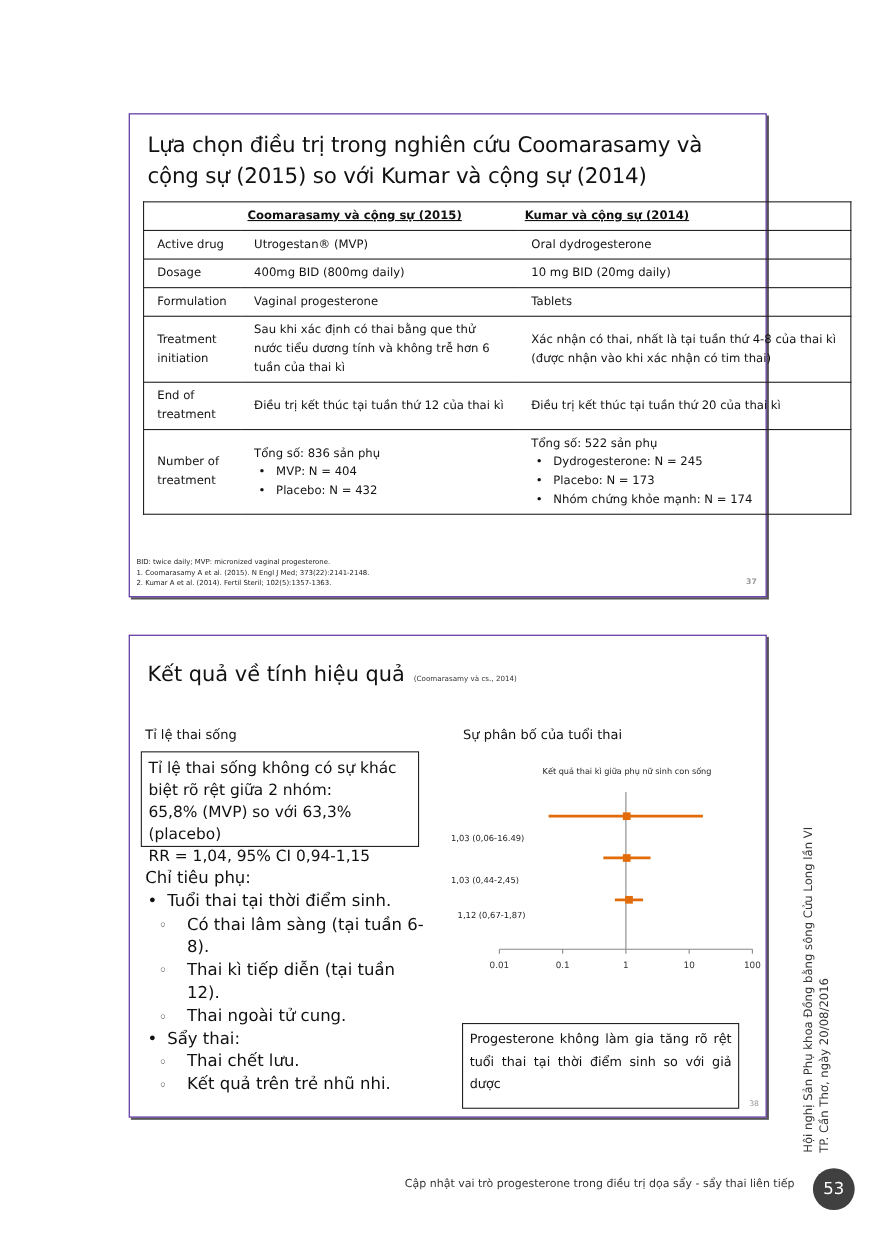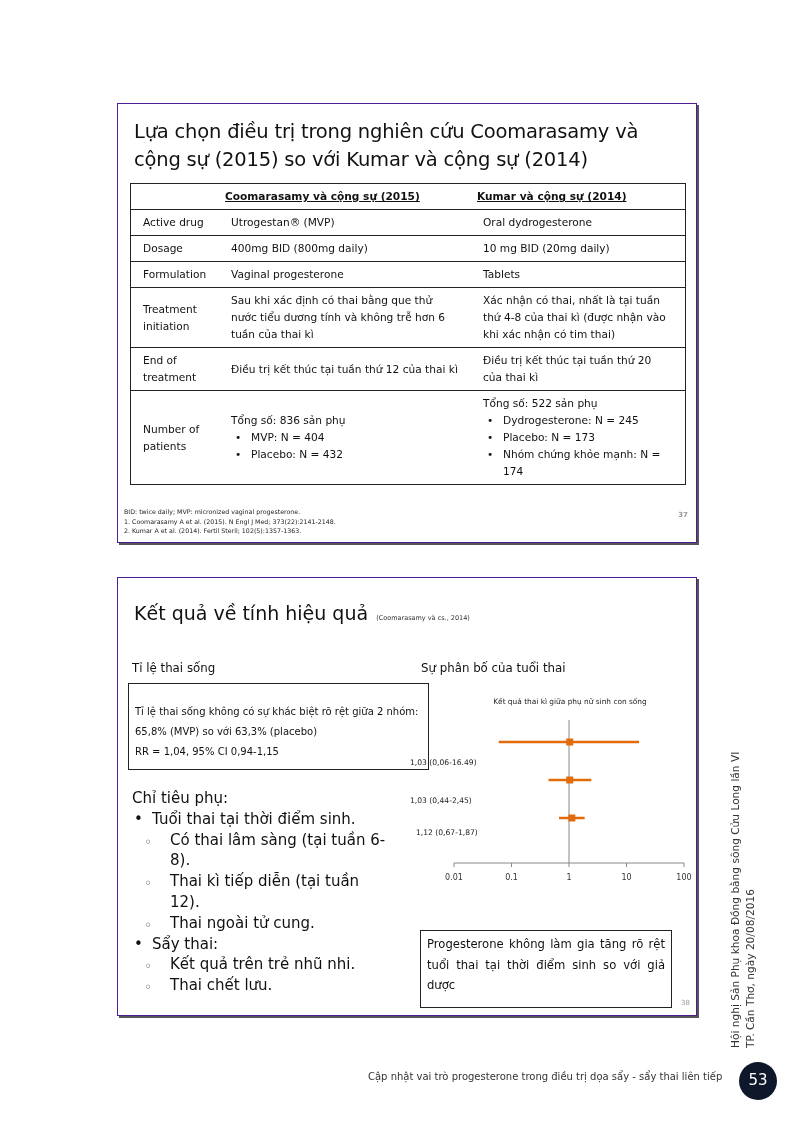--- a/index.html
+++ b/index.html
@@ -12,52 +12,52 @@
     border: 1px solid #4c1d95; box-shadow: 2px 2px 0 #555;
   }
   #slide1 { top: 103px; height: 438px; }
   #slide2 { top: 577px; height: 437px; }
 
   .s1-title {
     position: absolute; left: 16px; top: 14px; width: 555px;
     font-size: 19.5px; line-height: 28px; letter-spacing: -0.2px; color: #111;
   }
   table.cmp {
-    position: absolute; left: 12px; top: 79px; width: 556px;
+    position: absolute; left: 12px; top: 79px; width: 644px;
     border-collapse: collapse; font-size: 10.6px; line-height: 17px;
   }
   table.cmp td, table.cmp th {
     border: 1px solid #222; padding: 4px 12px; vertical-align: middle; text-align: left;
   }
   table.cmp th { font-weight: bold; font-size: 10.6px; text-decoration: underline; padding: 4px 6px; }
   table.cmp td.lbl { width: 64px; border-right: none; }
   table.cmp td.c1 { width: 228px; border-left: none; border-right: none; }
   table.cmp td.c2 { border-left: none; margin-left: 32px; }
   table.cmp th.lbl { border-right: none; }
   table.cmp th.c1 { border-left: none; border-right: none; }
   table.cmp th.c2 { border-left: none; }
   ul.bul { margin: 0; padding: 0; list-style: none; }
   ul.bul li { position: relative; padding-left: 20px; }
   ul.bul li::before { content: "•"; position: absolute; left: 4px; }
 
   .footnotes {
     position: absolute; left: 6px; top: 403px; font-size: 6.3px; line-height: 9.5px; color: #222;
   }
   .slide-num { position: absolute; font-size: 7px; color: #999; }
-  #slide1 .slide-num { right: 8px; top: 407px; font-weight: bold; }
+  #slide1 .slide-num { right: 8px; top: 421px; font-weight: bold; }
   #slide2 .slide-num { right: 6px; top: 421px; }
 
   .s2-title { position: absolute; left: 16px; top: 24px; font-size: 19px; color: #111; }
   .s2-title small { font-size: 6.5px; color: #333; margin-left: 2px; }
 
   .left-head { position: absolute; left: 14px; top: 83px; font-size: 11.8px; }
   .result-box {
-    position: absolute; left: 10px; top: 105px; width: 301px; height: 87px;
-    border: 1.3px solid #222; padding: 18px 6px; box-sizing: border-box;
-    font-size: 10px; line-height: 20px;
+    position: absolute; left: 10px; top: 105px; width: 253px; height: 87px;
+    border: 1.3px solid #222; padding: 5px 6px; box-sizing: border-box;
+    font-size: 14px; line-height: 20px;
   }
   .secondary {
     position: absolute; left: 14px; top: 210px; width: 260px; font-size: 15px; line-height: 20.8px;
   }
   .secondary .item { position: relative; padding-left: 20px; }
   .secondary .item::before { content: "•"; position: absolute; left: 2px; }
   .secondary .sub { position: relative; padding-left: 38px; }
   .secondary .sub::before { content: "○"; position: absolute; left: 14px; font-size: 5px; top: 1px; }
 
   .right-head { position: absolute; left: 303px; top: 83px; font-size: 11.8px; }
@@ -70,21 +70,21 @@
 
   .side-text {
     position: absolute; left: 728px; top: 1048px; transform-origin: 0 0; transform: rotate(-90deg);
     font-size: 10.6px; color: #333; line-height: 15px; white-space: nowrap; width: 300px;
   }
   .footer-text {
     position: absolute; left: 368px; top: 1071px; font-size: 10px; color: #333; white-space: nowrap;
   }
   .page-circle {
     position: absolute; left: 739px; top: 1062px; width: 38px; height: 38px; border-radius: 50%;
-    background: #0f172a; color: #fff; font-size: 15px; text-align: center; line-height: 36px;
+    background: #404040; color: #fff; font-size: 15px; text-align: center; line-height: 36px;
   }
 </style>
 </head>
 <body>
 
 <div class="slide" id="slide1">
   <div class="s1-title">Lựa chọn điều trị trong nghiên cứu Coomarasamy và cộng sự (2015) so với Kumar và cộng sự (2014)</div>
   <table class="cmp">
     <tbody>
         <tr>
@@ -111,21 +111,21 @@
       <td class="lbl">Treatment initiation</td>
       <td class="c1">Sau khi xác định có thai bằng que thử nước tiểu dương tính và không trễ hơn 6 tuần của thai kì</td>
       <td class="c2">Xác nhận có thai, nhất là  tại  tuần thứ 4-8 của thai kì (được nhận vào khi xác nhận có tim  thai)</td>
     </tr>
     <tr>
       <td class="lbl">End of treatment</td>
       <td class="c1">Điều trị kết thúc tại tuần thứ 12 của thai kì</td>
       <td class="c2">Điều trị kết thúc tại tuần thứ 20 của thai kì</td>
     </tr>
     <tr>
-      <td class="lbl">Number of patients</td>
+      <td class="lbl">Number of treatment</td>
       <td class="c1">
         <div>Tổng số: 836 sản phụ</div>
         <ul class="bul">
           <li>MVP: N = 404</li>
           <li>Placebo: N = 432</li>
         </ul>
       </td>
       <td class="c2">
         <div>Tổng số: 522 sản phụ</div>
         <ul class="bul">
@@ -158,22 +158,22 @@
     <div>RR = 1,04, 95% CI 0,94-1,15</div>
   </div>
 
   <div class="secondary">
     <div>Chỉ tiêu phụ:</div>
     <div class="item">Tuổi thai tại thời điểm sinh.</div>
     <div class="sub">Có thai lâm sàng (tại tuần 6-8).</div>
     <div class="sub">Thai kì tiếp diễn (tại tuần 12).</div>
     <div class="sub">Thai ngoài tử cung.</div>
     <div class="item">Sẩy thai:</div>
+    <div class="sub">Thai chết lưu.</div>
     <div class="sub">Kết quả trên trẻ nhũ nhi.</div>
-    <div class="sub">Thai chết lưu.</div>
   </div>
 
   <div class="right-head">Sự phân bố của tuổi thai</div>
 
   <div class="chart-wrap">
     <svg id="forest" width="290" height="210">
       <text id="chart-title" x="162" y="26" text-anchor="middle" font-size="7.4" fill="#222" font-family="DejaVu Sans, sans-serif">Kết quả thai kì giữa phụ nữ sinh con sống</text>
       <g id="plot-layer">
           <line x1="161" x2="161" y1="42" y2="185" stroke="#888888" stroke-width="1"></line>
           <line x1="46" x2="276" y1="185" y2="185" stroke="#888888" stroke-width="1"></line>

